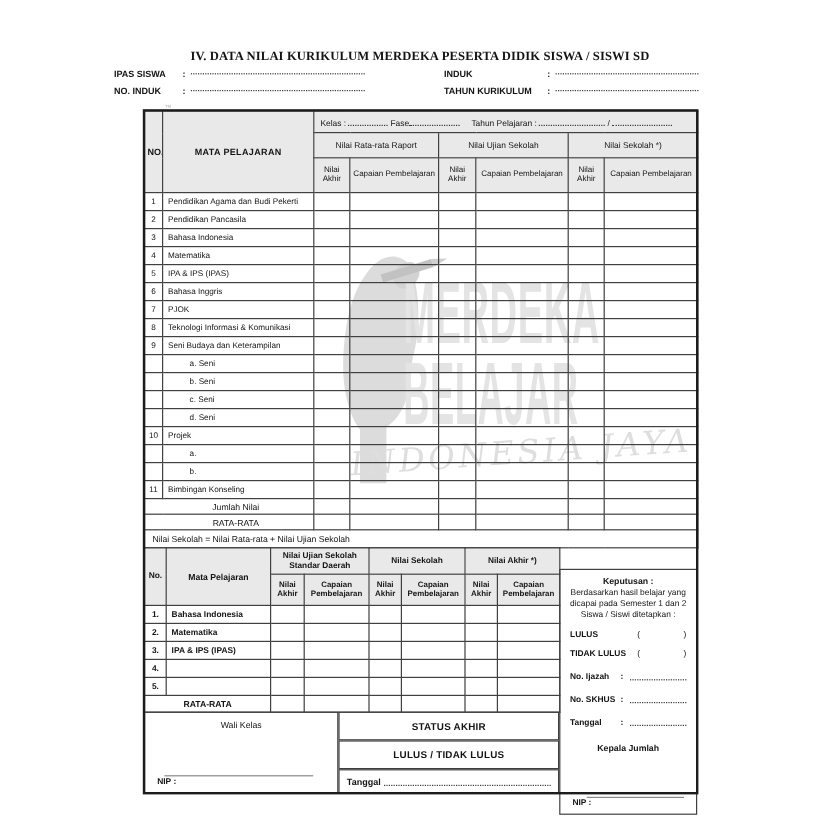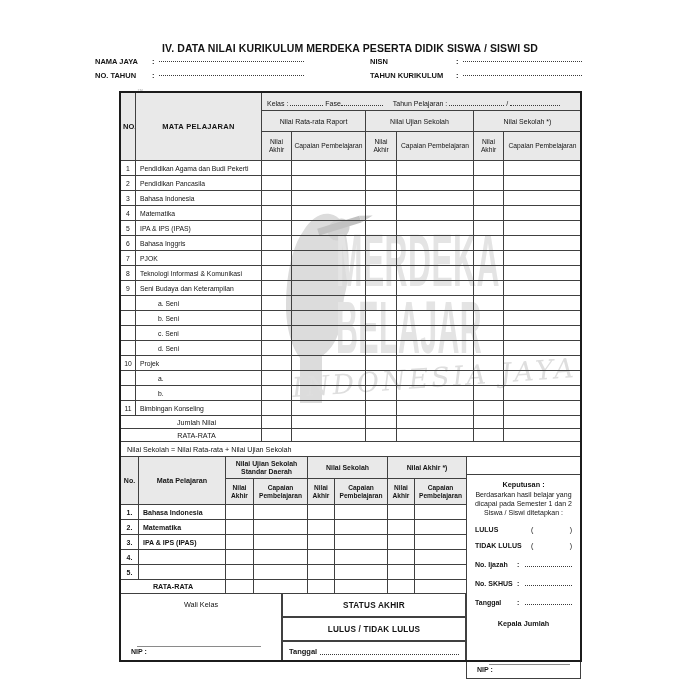--- a/index.html
+++ b/index.html
@@ -10,21 +10,21 @@
 
   
   .wm{position:absolute;z-index:0;}
   .wm-word{font-weight:bold;color:#e4e4e4;line-height:1;letter-spacing:1px;
            transform-origin:left top;white-space:nowrap;}
   .wm-jaya{font-family:"DejaVu Serif",serif;font-style:italic;color:#dedede;
            letter-spacing:3px;transform:rotate(-4deg);transform-origin:left top;white-space:nowrap;}
   .wm-tm{color:#b8b8b8;}
 
   
-  .title{left:90px;top:42px;width:520px;text-align:center;font-size:10.5px;font-weight:bold;letter-spacing:.1px;z-index:2;}
+  .title{left:90px;top:42px;width:520px;text-align:center;font-size:10.5px;font-weight:bold;letter-spacing:.1px;z-index:2;font-family:Liberation Serif, serif;}
   .flabel{font-size:7.5px;font-weight:bold;z-index:2;}
   .dotline{border-bottom:1px dotted #3a3a3a;height:9px;z-index:2;}
 
   
   table{border-collapse:collapse;table-layout:fixed;position:absolute;z-index:1;}
   td{border:1px solid #404040;padding:0 2px;overflow:hidden;box-sizing:border-box;
      font-size:7px;vertical-align:middle;background:transparent;}
   .hd{background:#e9e9e9;}
   .t1 .gh{font-size:7px;text-align:center;}
   .t1 .sh{font-size:6.7px;text-align:center;line-height:1.15;}
@@ -86,28 +86,28 @@
         <polygon points="84,24 97,27.5 84,31" fill="#cfcfcf"></polygon>
       </g>
     </svg>
     <div class="abs wm-word" style="left:336px;top:224px;font-size:74px;transform:scaleX(0.43);">MERDEKA</div>
     <div class="abs wm-word" style="left:336px;top:291px;font-size:74px;transform:scaleX(0.41);">BELAJAR</div>
     <div class="abs wm-jaya" style="left:291px;top:372px;font-size:27px;">INDONESIA JAYA</div>
   </div>
 
   <div class="abs title">IV. DATA NILAI KURIKULUM MERDEKA PESERTA DIDIK SISWA / SISWI SD</div>
 
-  <span class="abs flabel" style="left:95px;top:57px;">NAMA JAYA</span>
+  <span class="abs flabel" style="left:95px;top:57px;">IPAS SISWA</span>
   <span class="abs flabel" style="left:152px;top:57px;">:</span>
   <span class="abs dotline" style="left:159px;top:52px;width:145px;"></span>
-  <span class="abs flabel" style="left:370px;top:57px;">NISN</span>
+  <span class="abs flabel" style="left:370px;top:57px;">INDUK</span>
   <span class="abs flabel" style="left:456px;top:57px;">:</span>
   <span class="abs dotline" style="left:463px;top:52px;width:119px;"></span>
 
-  <span class="abs flabel" style="left:95px;top:71px;">NO. TAHUN</span>
+  <span class="abs flabel" style="left:95px;top:71px;">NO. INDUK</span>
   <span class="abs flabel" style="left:152px;top:71px;">:</span>
   <span class="abs dotline" style="left:159px;top:66px;width:145px;"></span>
   <span class="abs flabel" style="left:370px;top:71px;">TAHUN KURIKULUM</span>
   <span class="abs flabel" style="left:456px;top:71px;">:</span>
   <span class="abs dotline" style="left:463px;top:66px;width:119px;"></span>
 
   <span class="abs wm-tm" style="left:137px;top:88px;font-size:6px;z-index:2;">™</span>
 
   <table class="t1" style="left:120px;top:92px;width:461px;">
     <colgroup>

